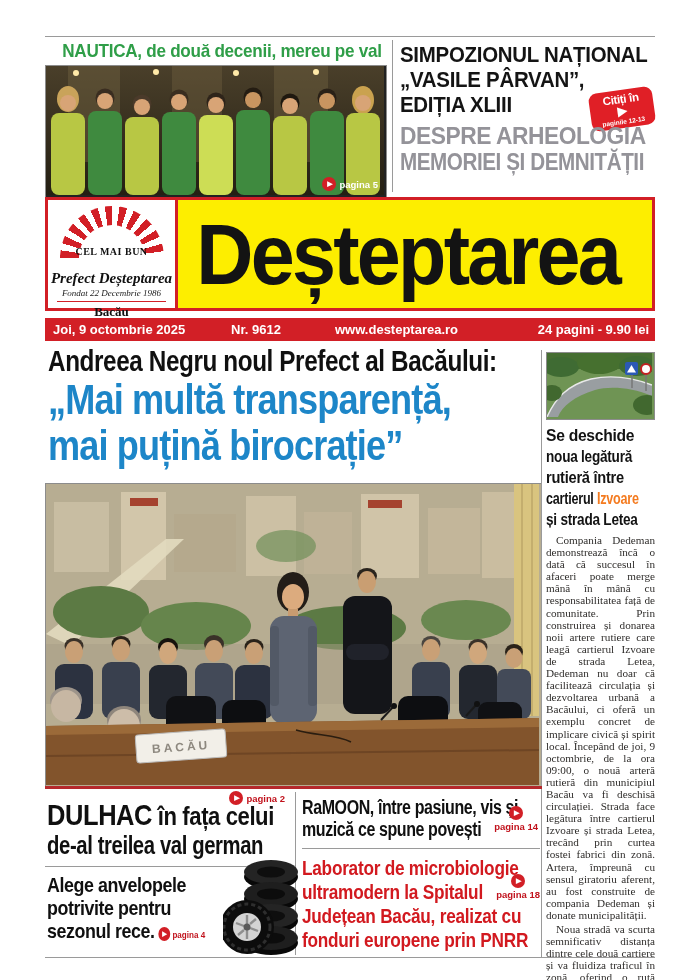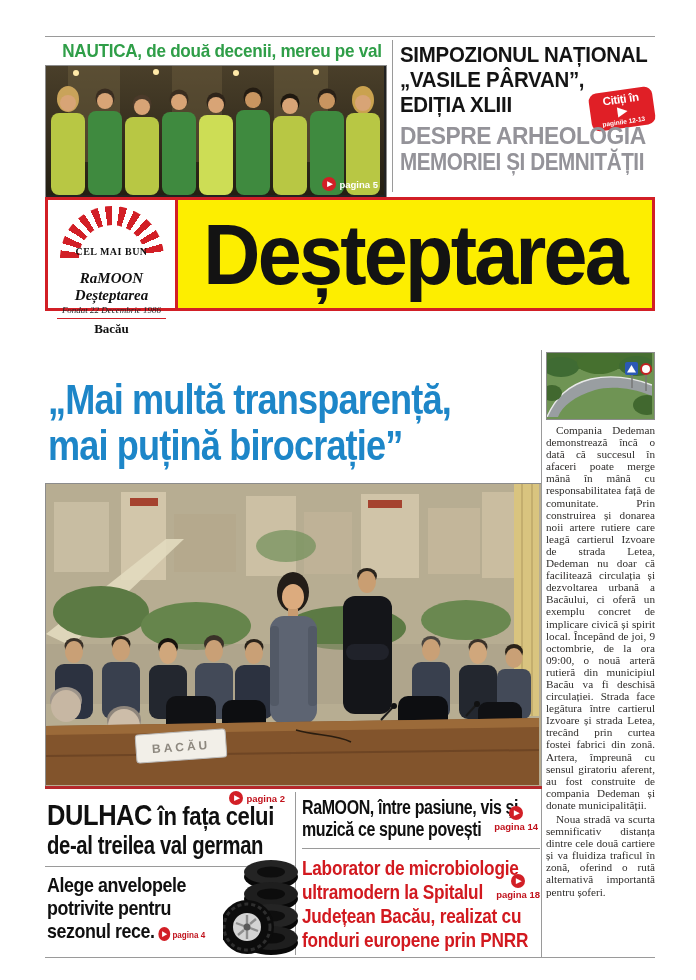--- a/index.html
+++ b/index.html
@@ -26,21 +26,21 @@
   .sunburst{position:relative;width:104px;height:52px;margin:2px auto 12px;
             border-radius:104px 104px 0 0;
             background:repeating-conic-gradient(from 270deg at 50% 100%,#d21f26 0deg 8.5deg,#ffffff 8.5deg 16.4deg);}
   .sunburst .inner{position:absolute;left:50%;bottom:0;transform:translateX(-50%);
             width:66px;height:33px;border-radius:66px 66px 0 0;background:#fff;}
   .motto{position:absolute;left:0;right:0;bottom:1px;font-weight:700;font-size:10px;letter-spacing:0.5px;color:#111;}
   .paper-name{font-weight:700;font-style:italic;font-size:15px;margin-top:3px;color:#111;}
   .founded{font-style:italic;font-size:9px;color:#222;margin-top:1px;}
   .logo-div{width:86%;margin:3px auto 2px;border-top:1px solid #d21f26;}
   .city{font-weight:700;font-size:13px;color:#111;}
-  .mast-title-wrap{flex:1;display:flex;align-items:center;justify-content:center;overflow:hidden;}
+  .mast-title-wrap{flex:1;display:flex;align-items:center;overflow:hidden;}
   .mast-title{font-weight:700;font-size:86px;letter-spacing:-3px;color:#131313;
               transform:scaleX(0.92);white-space:nowrap;}
   
   .infobar{background:#d21f26;height:23px;}
   .infobar span{position:absolute;top:0;line-height:23px;color:#fff;font-weight:700;font-size:13px;}
   
   .pref{display:inline-flex;align-items:center;gap:3px;font-weight:700;font-size:9.5px;color:#c1121c;}
   .pref.vert{flex-direction:column;gap:1px;}
   .pcirc{width:14px;height:14px;background:#d21f26;border-radius:50%;color:#fff;
          display:inline-flex;align-items:center;justify-content:center;font-size:7px;padding-left:1px;box-sizing:border-box;}
@@ -136,31 +136,40 @@
     <span class="gray-title nw" style="transform:scaleX(0.95);">DESPRE ARHEOLOGIA</span>
     <span class="gray-title nw" style="transform:scaleX(0.86);">MEMORIEI ȘI DEMNITĂȚII</span>
   </div>
 
   <div class="abs masthead" style="left:45px;top:197px;width:610px;height:114px;box-sizing:border-box;">
     <div class="logo-box">
       <div class="sunburst">
         <div class="inner"></div>
         <div class="motto">CEL MAI BUN</div>
       </div>
-      <div class="paper-name">RaMOON Deșteptarea</div>
+      <div class="paper-name">Prefect Deșteptarea</div>
       <div class="founded">Fondat 22 Decembrie 1986</div>
       <div class="logo-div"></div>
       <div class="city">Bacău</div>
     </div>
     <div class="mast-title-wrap">
       <span class="mast-title">Deșteptarea</span>
     </div>
   </div>
 
-
+  <div class="abs infobar" style="left:45px;top:318px;width:610px;">
+    <span style="left:8px;">Joi, 9 octombrie 2025</span>
+    <span style="left:186px;">Nr. 9612</span>
+    <span style="left:290px;">www.desteptarea.ro</span>
+    <span style="right:6px;">24 pagini - 9.90 lei</span>
+  </div>
+
+  <div class="abs" style="left:48px;top:344px;width:495px;">
+    <span class="kicker nw" style="transform:scaleX(0.81);">Andreea Negru noul Prefect al Bacăului:</span>
+  </div>
   <div class="abs" style="left:48px;top:422px;">
     <span class="quote nw" style="transform:scaleX(0.86);">mai puțină birocrație”</span>
   </div>
   <div class="abs" style="left:48px;top:376px;">
     <span class="quote nw" style="transform:scaleX(0.86);">„Mai multă transparență,</span>
   </div>
 
   <div class="abs photo-frame" style="left:45px;top:483px;width:495px;height:303px;background:#b7ad92;">
     <svg width="493" height="301" viewBox="0 0 493 301">
 
@@ -271,20 +280,27 @@
         <path d="M0,64 C8,46 20,32 44,26 C62,22 84,24 105,32" stroke="#e8e8e8" stroke-width="1.4" fill="none"></path>
         <line x1="85" y1="17" x2="85" y2="35" stroke="#777" stroke-width="1.5"></line>
         <rect x="78" y="9" width="13" height="13" rx="2" fill="#2b59b5"></rect>
         <polygon points="84.5,12 89,19.5 80,19.5" fill="#fff"></polygon>
         <line x1="99" y1="20" x2="99" y2="38" stroke="#777" stroke-width="1.5"></line>
         <circle cx="99" cy="16" r="5" fill="#fff" stroke="#c22222" stroke-width="2"></circle>
         <ellipse cx="100" cy="52" rx="14" ry="10" fill="#41682f"></ellipse>
           <ellipse cx="5" cy="40" rx="10" ry="8" fill="#41682f"></ellipse>
       </svg>
     </div>
+    <div style="margin-top:5px;">
+      <span class="side-head nw" style="transform:scaleX(0.92);">Se deschide</span>
+      <span class="side-head nw" style="transform:scaleX(0.80);">noua legătură</span>
+      <span class="side-head nw" style="transform:scaleX(0.86);">rutieră între</span>
+      <span class="side-head nw" style="transform:scaleX(0.74);"><span>cartierul </span><span class="orange">Izvoare</span></span>
+      <span class="side-head nw orange" style="transform:scaleX(0.80);">și strada Letea</span>
+    </div>
     <div class="side-body" style="margin-top:4px;">
       <p>Compania Dedeman demonstrează încă o dată că succesul în afaceri poate merge mână în mână cu responsabilitatea față de comunitate. Prin construirea și donarea noii artere rutiere care leagă cartierul Izvoare de strada Letea, Dedeman nu doar că facilitează circulația și dezvoltarea urbană a Bacăului, ci oferă un exemplu concret de implicare civică și spirit local. Începând de joi, 9 octombrie, de la ora 09:00, o nouă arteră rutieră din municipiul Bacău va fi deschisă circulației. Strada face legătura între cartierul Izvoare și strada Letea, trecând prin curtea fostei fabrici din zonă. Artera, împreună cu sensul giratoriu aferent, au fost construite de compania Dedeman și donate municipalității.</p>
       <p>Noua stradă va scurta semnificativ distanța dintre cele două cartiere și va fluidiza traficul în zonă, oferind o rută alternativă importantă pentru șoferi.</p>
     </div>
   </div>
 
   <div class="abs" style="left:45px;top:786px;width:497px;height:3px;background:#b5292c;"></div>
   <div class="rule-v" style="left:295px;top:792px;height:163px;"></div>
 
   <div class="abs" style="left:45px;top:790px;width:250px;height:168px;">

